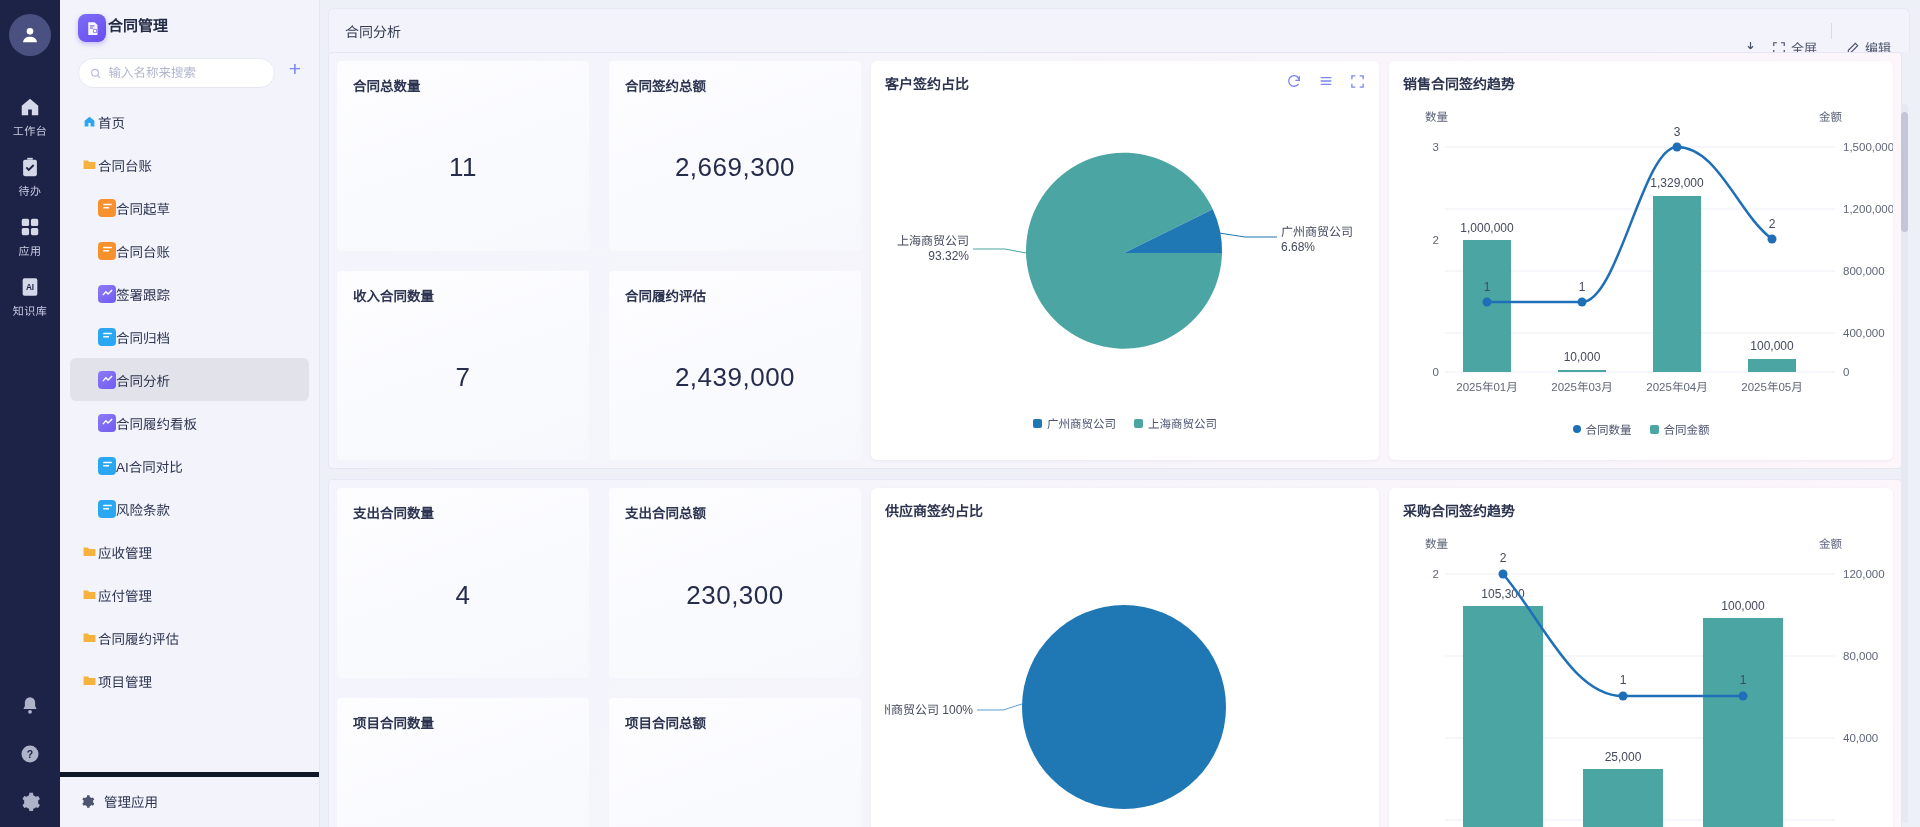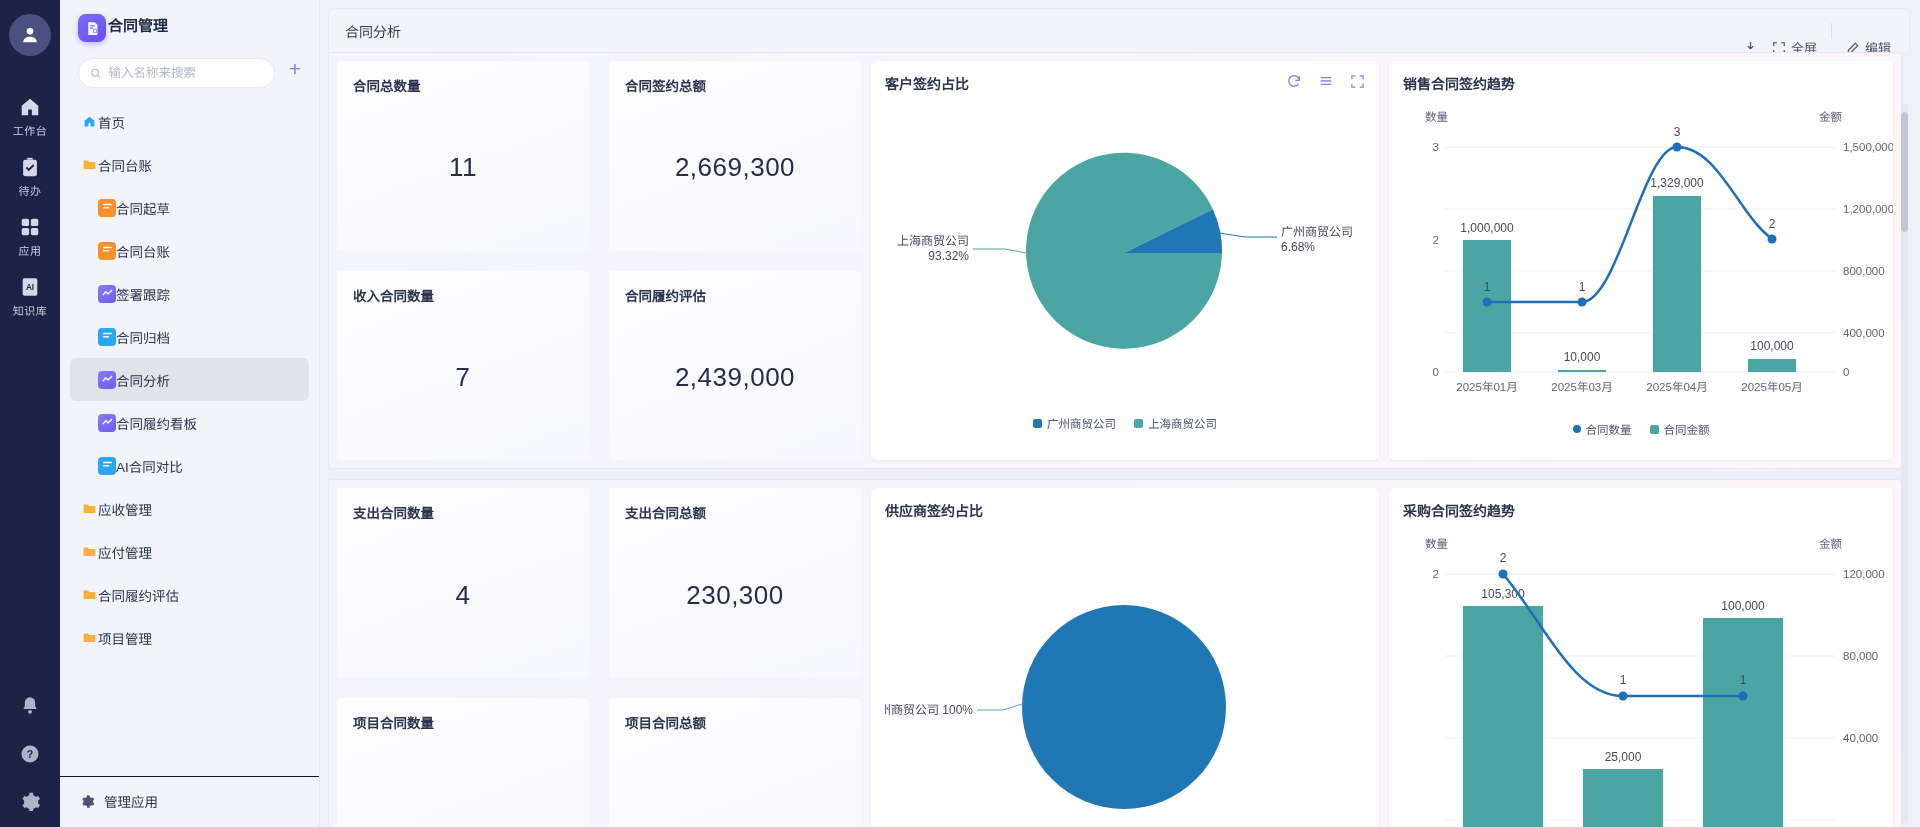--- a/index.html
+++ b/index.html
@@ -79,21 +79,21 @@
   .nav-item.child { padding-left: 28px; }
   .nav-item.active { background: #e2e3ea; }
   .nico { width: 18px; height: 18px; border-radius: 4px; flex: 0 0 18px;
           display: flex; align-items: center; justify-content: center; }
   .nico.blue { background: #2aa7f0; }
   .nico.orange { background: #f7912e; }
   .nico.purple { background: linear-gradient(140deg,#8d7bf8,#6f5bf0); }
   .nico.home { background: transparent; }
   .nico.folder { background: transparent; }
   .side-foot {
-    border-top: 1px solid #0f172a; padding: 14px 10px 16px 20px;
+    border-top: 5px solid #0f172a; padding: 14px 10px 16px 20px;
     display: flex; align-items: center; gap: 9px; font-size: 13.5px;
     color: #2d3550; cursor: pointer;
   }
 
   
   .main { flex: 1; display: flex; flex-direction: column; background: #eef0f8; overflow: hidden; position: relative; }
   .topbar {
     height: 44px; margin: 8px 10px 0 8px;
     background: #f2f3fb; border: 1px solid #e7e9f3; border-bottom: none;
     border-radius: 6px 6px 0 0;
@@ -322,20 +322,29 @@
           <span>合同履约看板</span>
         </div>
         <div class="nav-item child">
           <span class="nico blue">
             <svg width="13" height="13" viewBox="0 0 24 24" fill="#fff">
               <rect x="4" y="5" width="16" height="3" rx="1"></rect>
               <rect x="4" y="11" width="11" height="3" rx="1"></rect>
             </svg>
           </span>
           <span>AI合同对比</span>
+        </div>
+        <div class="nav-item child">
+          <span class="nico blue">
+            <svg width="13" height="13" viewBox="0 0 24 24" fill="#fff">
+              <rect x="4" y="5" width="16" height="3" rx="1"></rect>
+              <rect x="4" y="11" width="11" height="3" rx="1"></rect>
+            </svg>
+          </span>
+          <span>风险条款</span>
         </div>
         <div class="nav-item">
           <span class="nico folder">
             <svg width="15" height="15" viewBox="0 0 24 24" fill="#f7b23e">
               <path d="M2.5 5.5h7l2 2.4h10V19h-19z"></path>
             </svg>
           </span>
           <span>应收管理</span>
         </div>
         <div class="nav-item">

